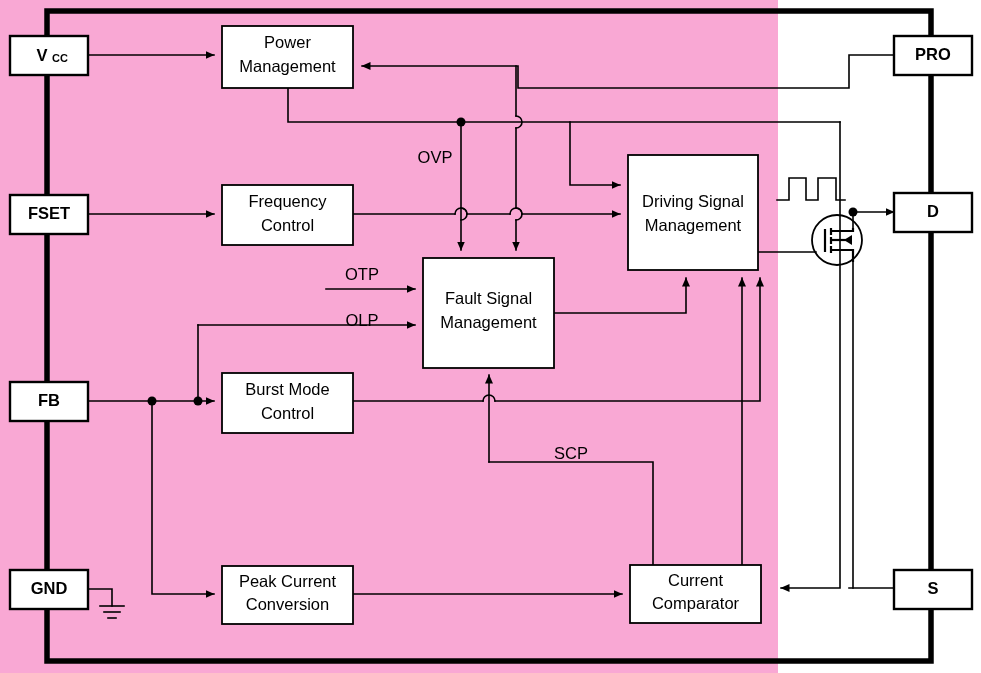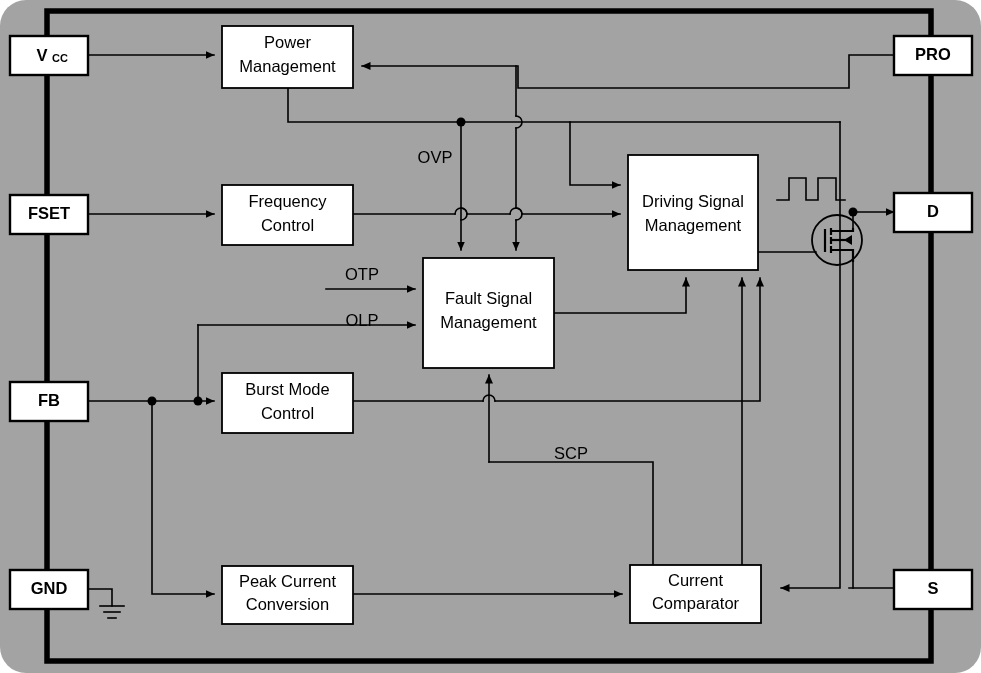--- a/index.html
+++ b/index.html
@@ -2,25 +2,24 @@
 <html><head>
 <meta charset="utf-8">
 <style>
   html, body {
     margin: 0;
     padding: 0;
     background: #ffffff;
   }
   #canvas-wrap {
     position: relative;
-    width: 981px;
+    width: 778px;
     height: 673px;
-    background: #a3a3a3;
-    font-family: "Liberation Sans", sans-serif;
-    border-radius: 26px;
+    background: #f9a8d4;
+    font-family: "Liberation Sans", sans-serif;
   }
   svg#diagram {
     display: block;
     width: 981px;
     height: 673px;
   }
   .wire {
     stroke: #000000;
     stroke-width: 1.6;
     fill: none;

